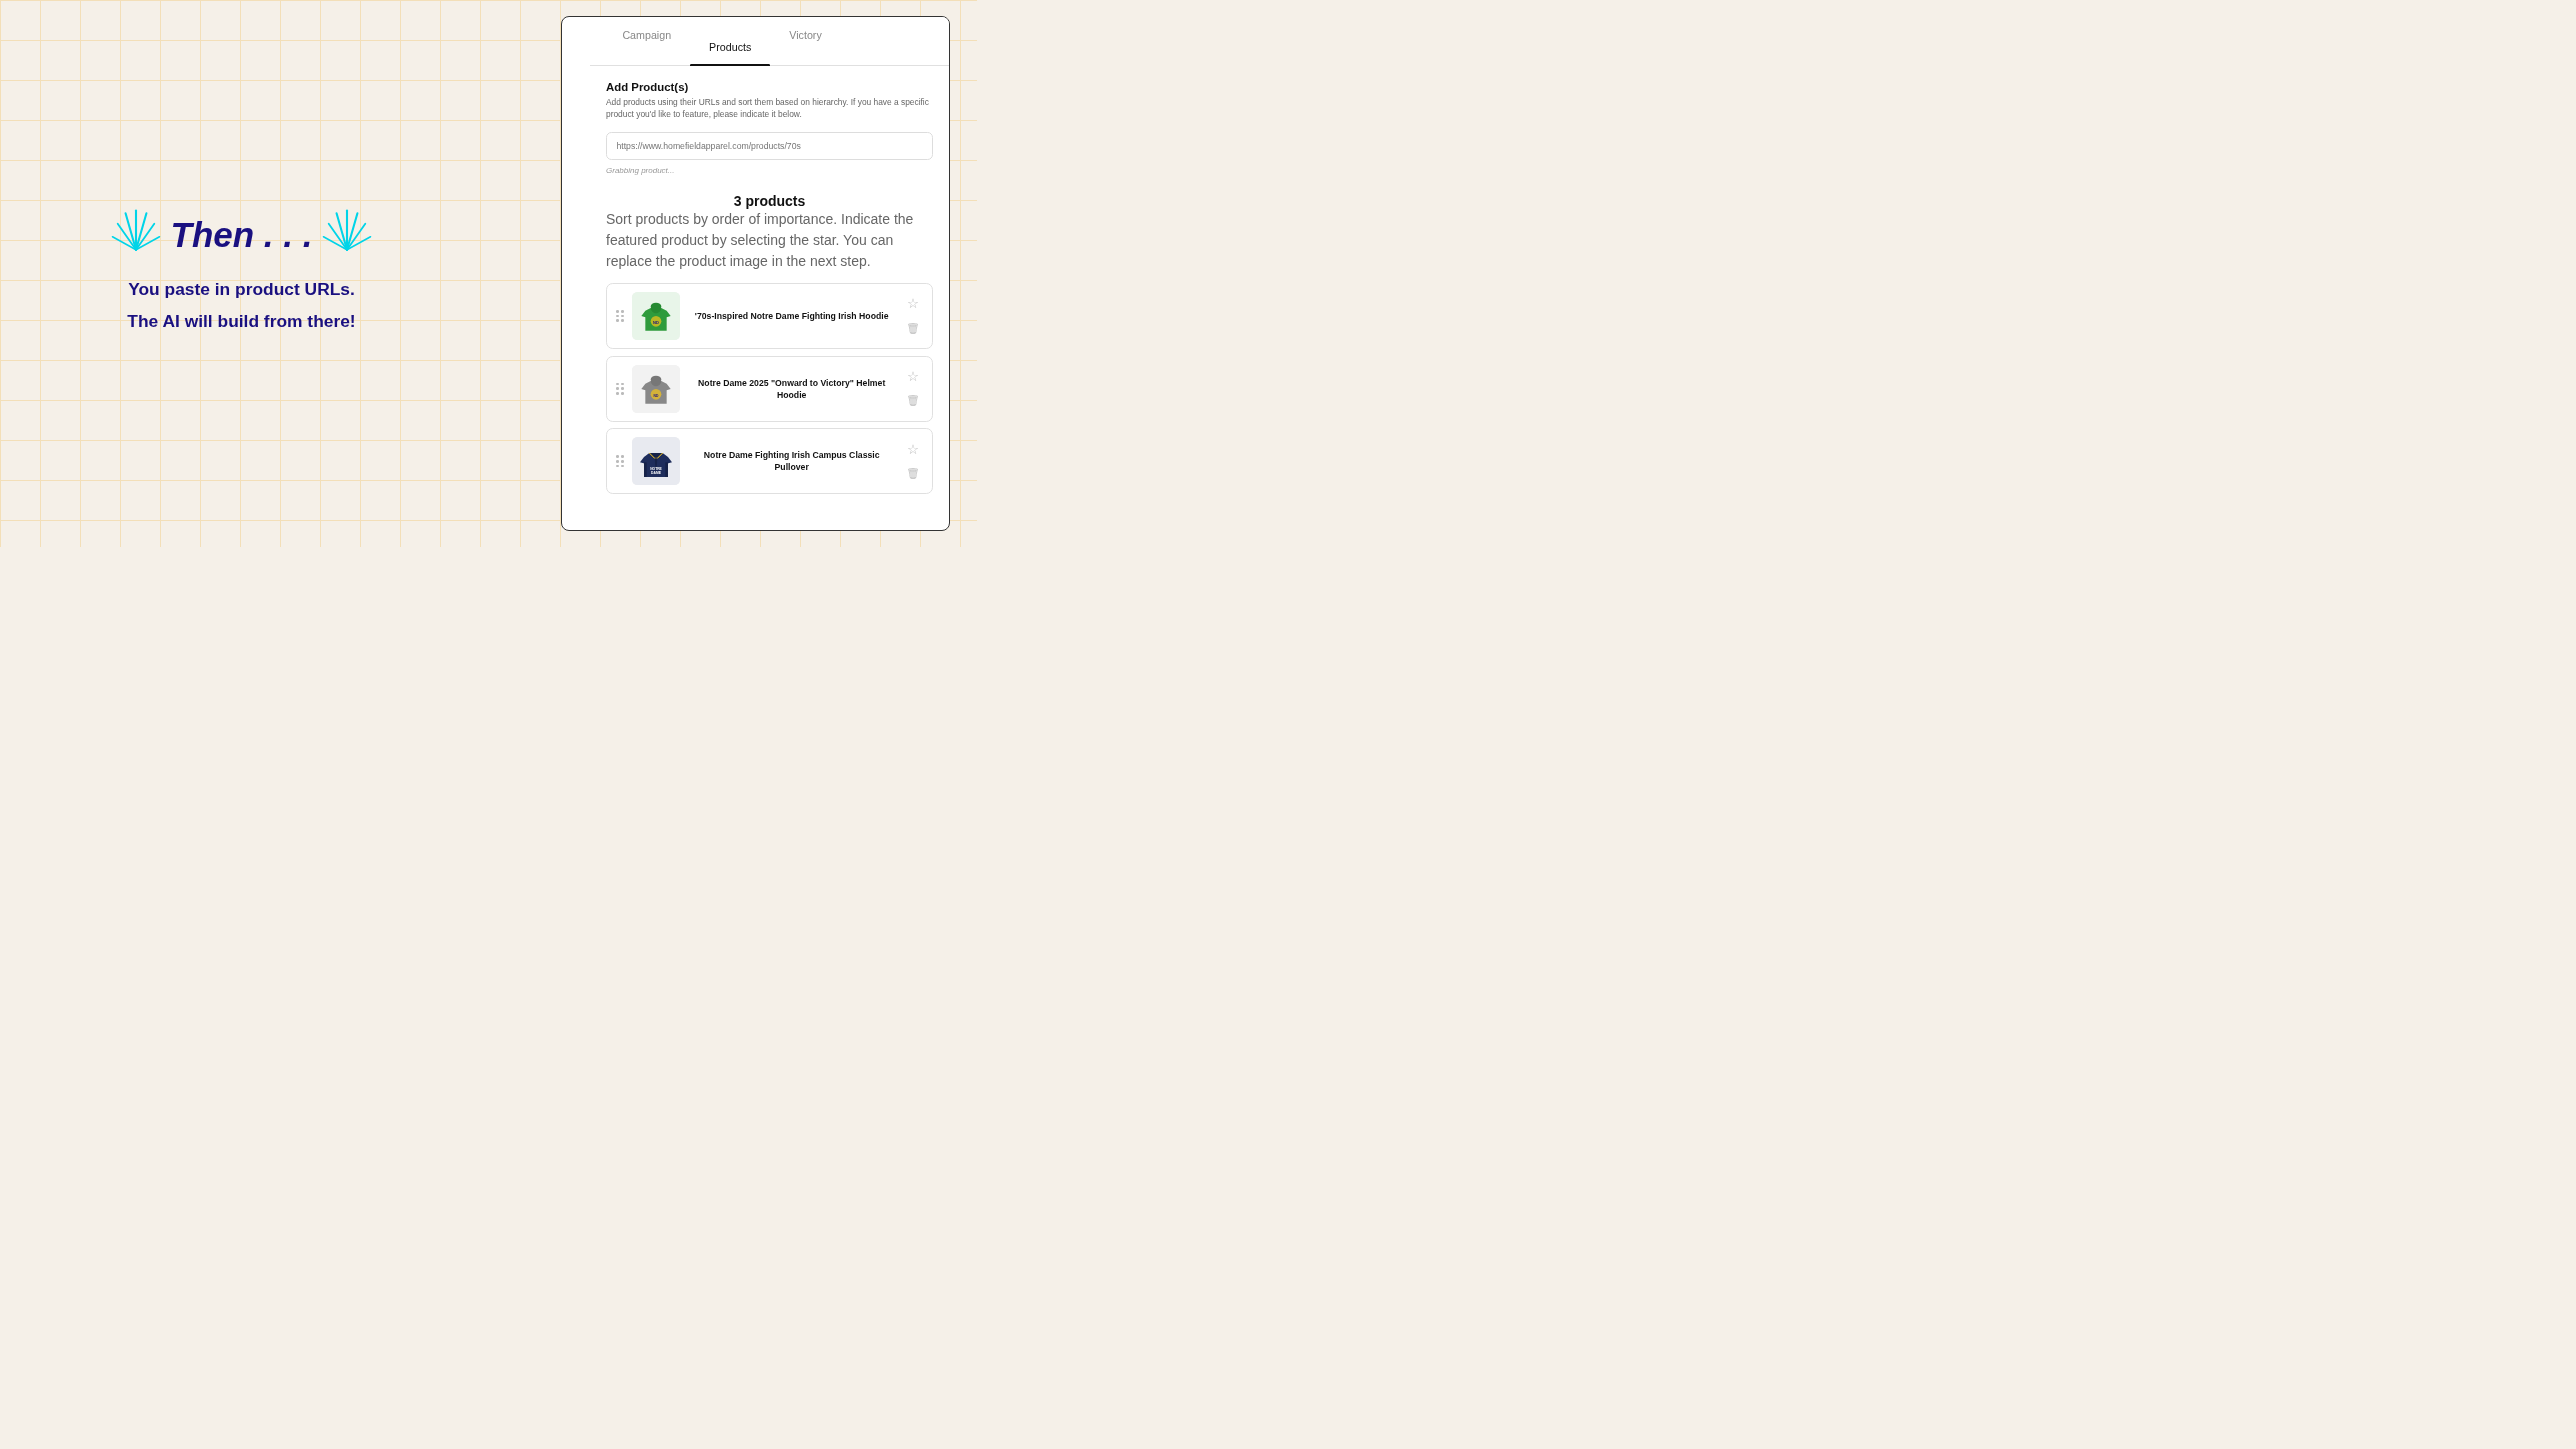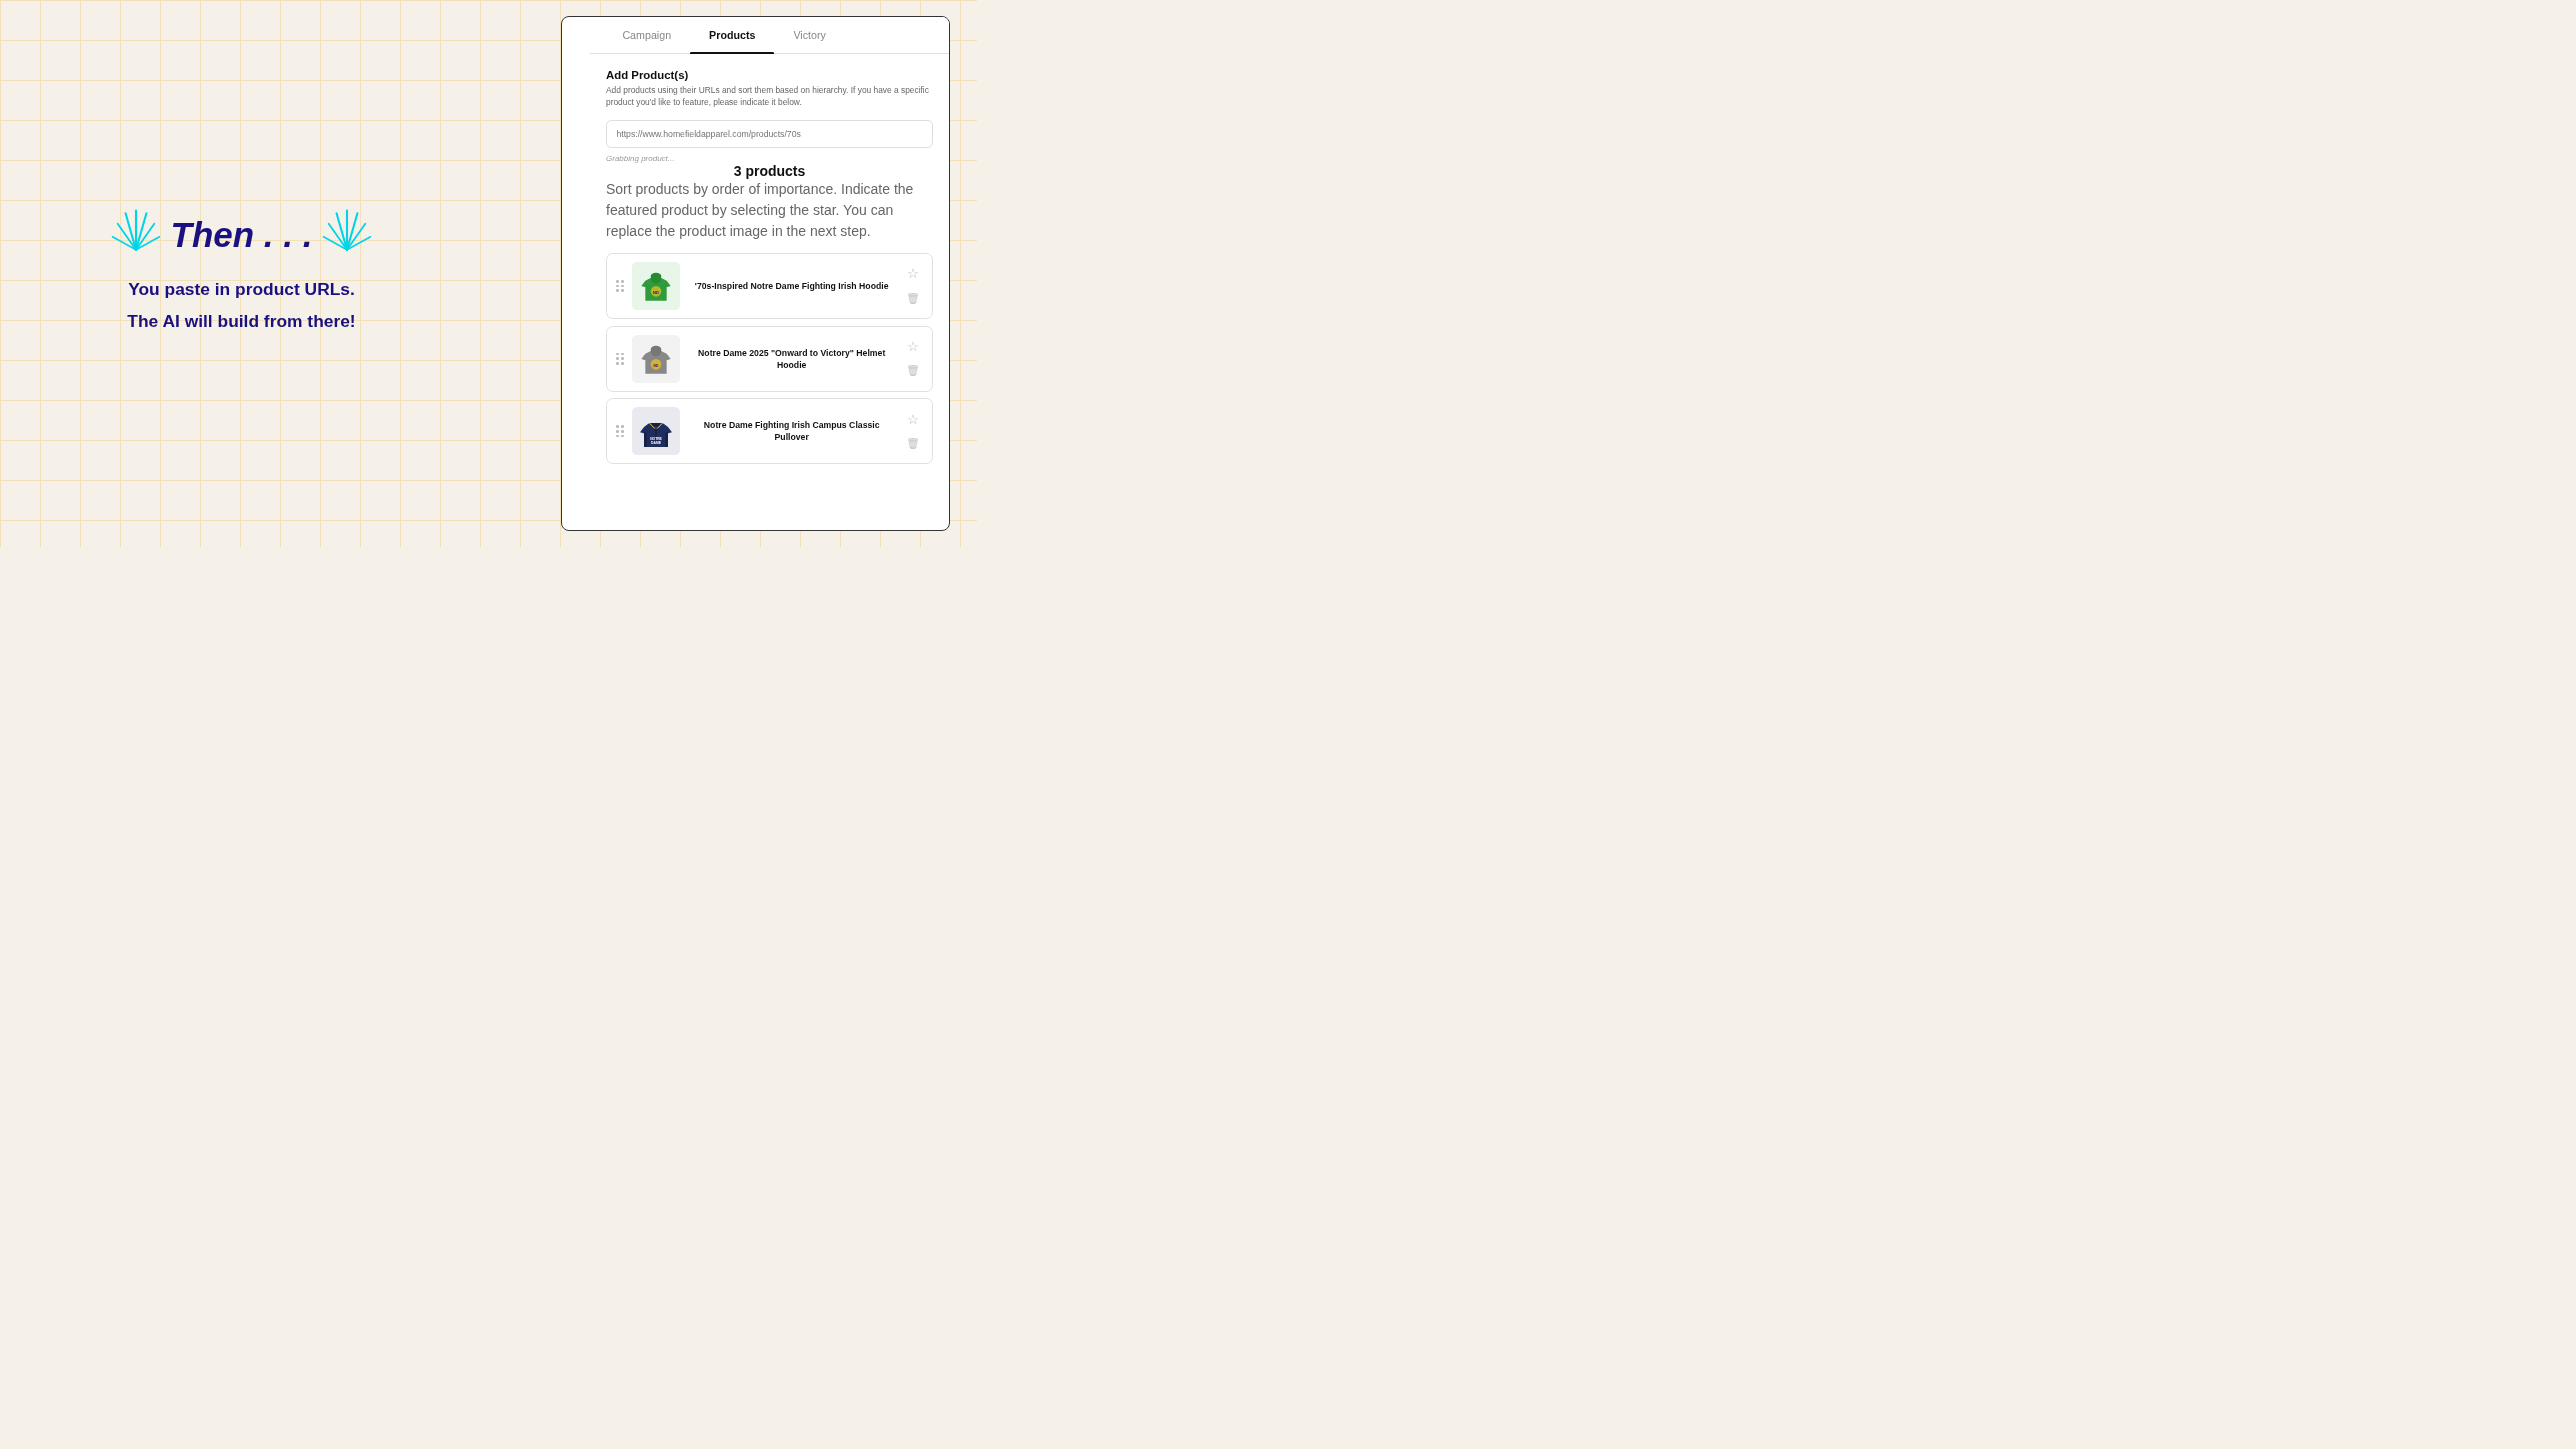--- a/index.html
+++ b/index.html
@@ -106,21 +106,22 @@
       padding: 12px 19px;
       font-size: 10.7px;
       color: #888;
       cursor: pointer;
       position: relative;
       font-weight: 400;
     }
 
     .tab.active {
       color: #111;
-      font-weight: 700;
+      font-weight: 400;
+      margin-top: 12px;
     }
 
     .tab.active::after {
       content: '';
       position: absolute;
       bottom: -0.7px;
       left: 0;
       right: 0;
       height: 2px;
       background: #111;
@@ -155,21 +156,21 @@
       padding: 8px 9.4px;
       font-size: 8.7px;
       color: #aaa;
       outline: none;
       margin-bottom: 6.7px;
     }
 
     .grabbing-text {
       font-size: 8px;
       color: #999;
-      margin-bottom: 0;
+      margin-bottom: 18px;
       font-style: italic;
     }
 
     .products-count {
       font-size: 14px;
       font-weight: 700;
       color: #111;
       margin-bottom: 0;
       text-align: center;
     }

